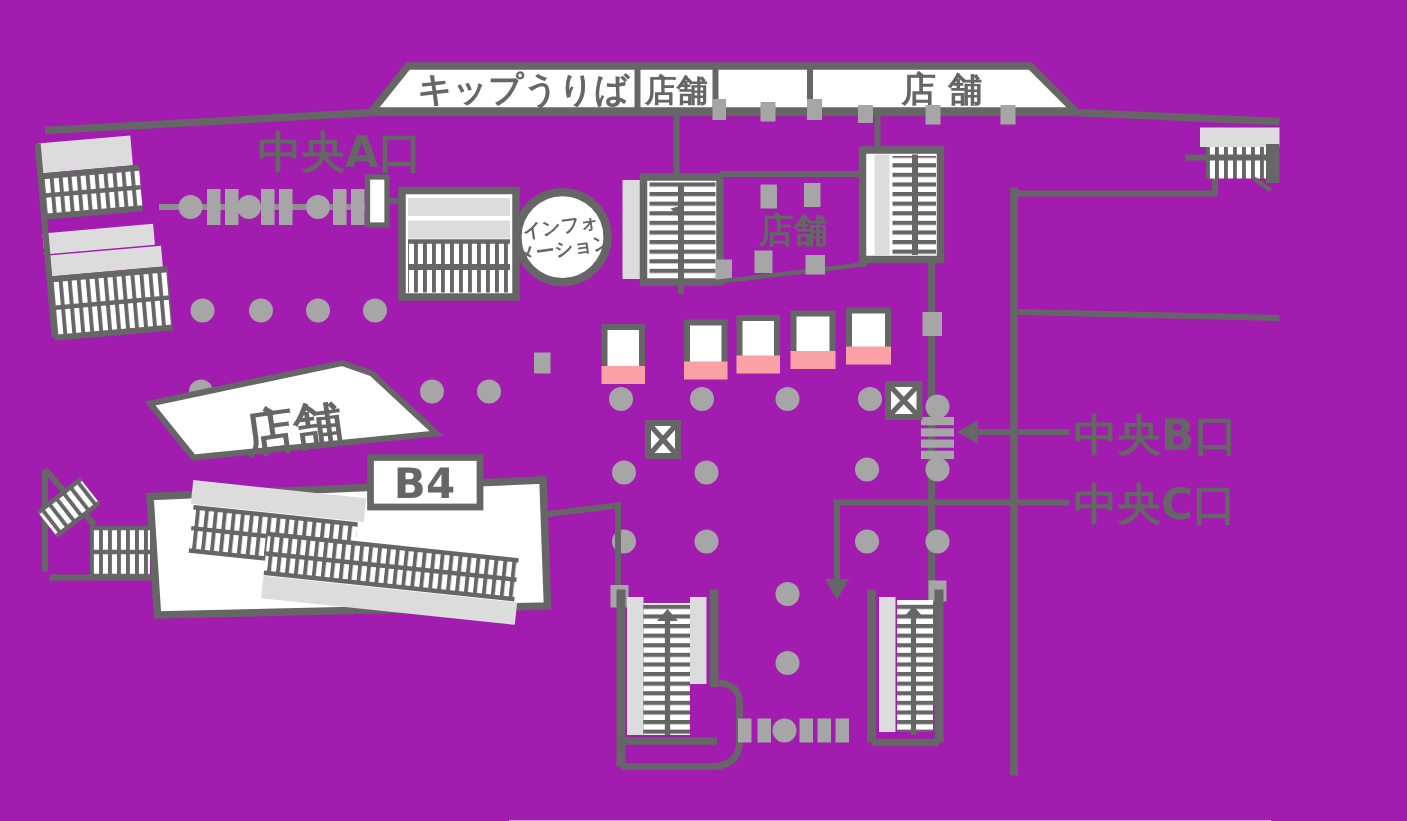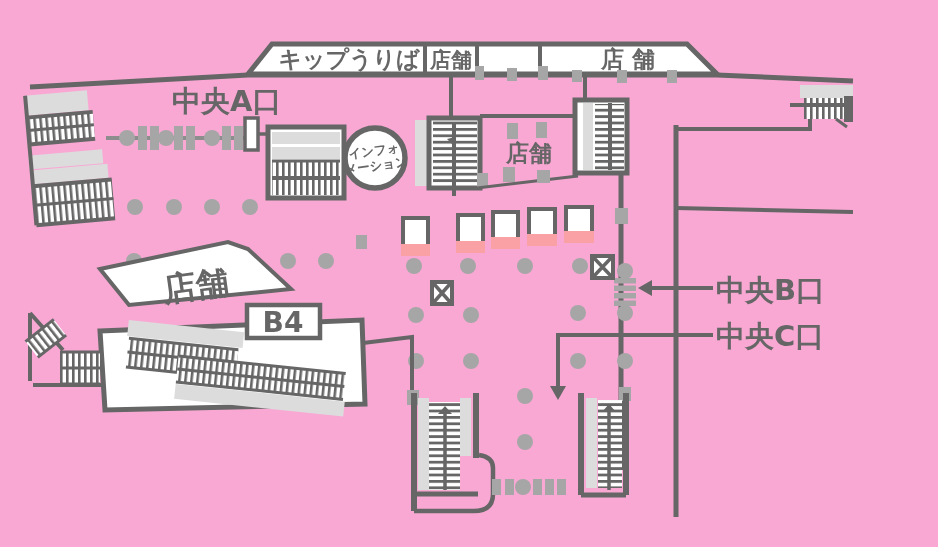--- a/index.html
+++ b/index.html
@@ -1,16 +1,16 @@
 <!DOCTYPE html>
 <html><head>
 <meta charset="utf-8">
 <style>
   html,body{margin:0;padding:0;background:#ffffff;}
-  .stage{width:938px;height:547px;position:relative;background:#f9a8d4;overflow:hidden;}
+  .stage{width:938px;height:547px;position:relative;background:#a21caf;overflow:hidden;}
   svg{display:block;}
   text{font-family:"DejaVu Sans","Liberation Sans",sans-serif;fill:#666666;font-weight:bold;}
   .lbl-big{font-size:29px;}
   .lbl-banner{font-size:23px;}
   .lbl-banner-sm{font-size:21px;}
   .lbl-shop{font-size:23px;}
   .lbl-shop-big{font-size:33px;}
   .lbl-b4{font-size:28px;}
   .lbl-info{font-size:12.5px;}
   .wall{stroke:#666666;fill:none;}

